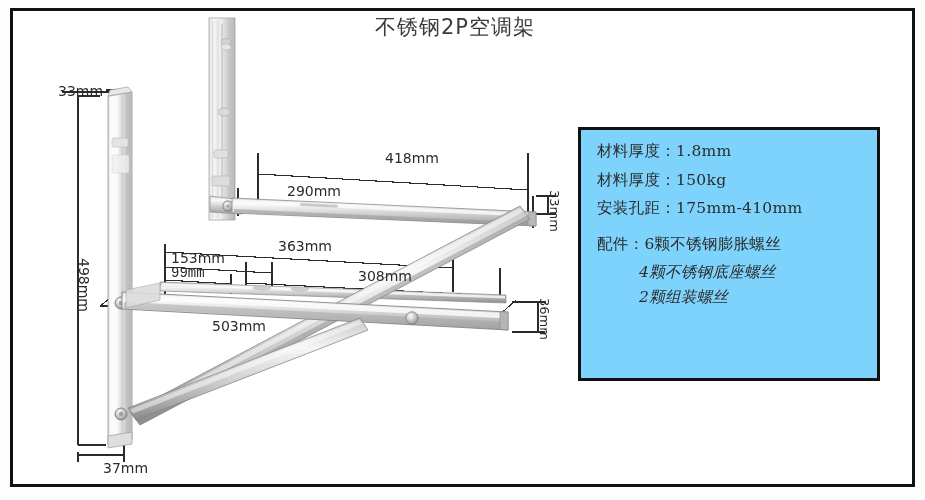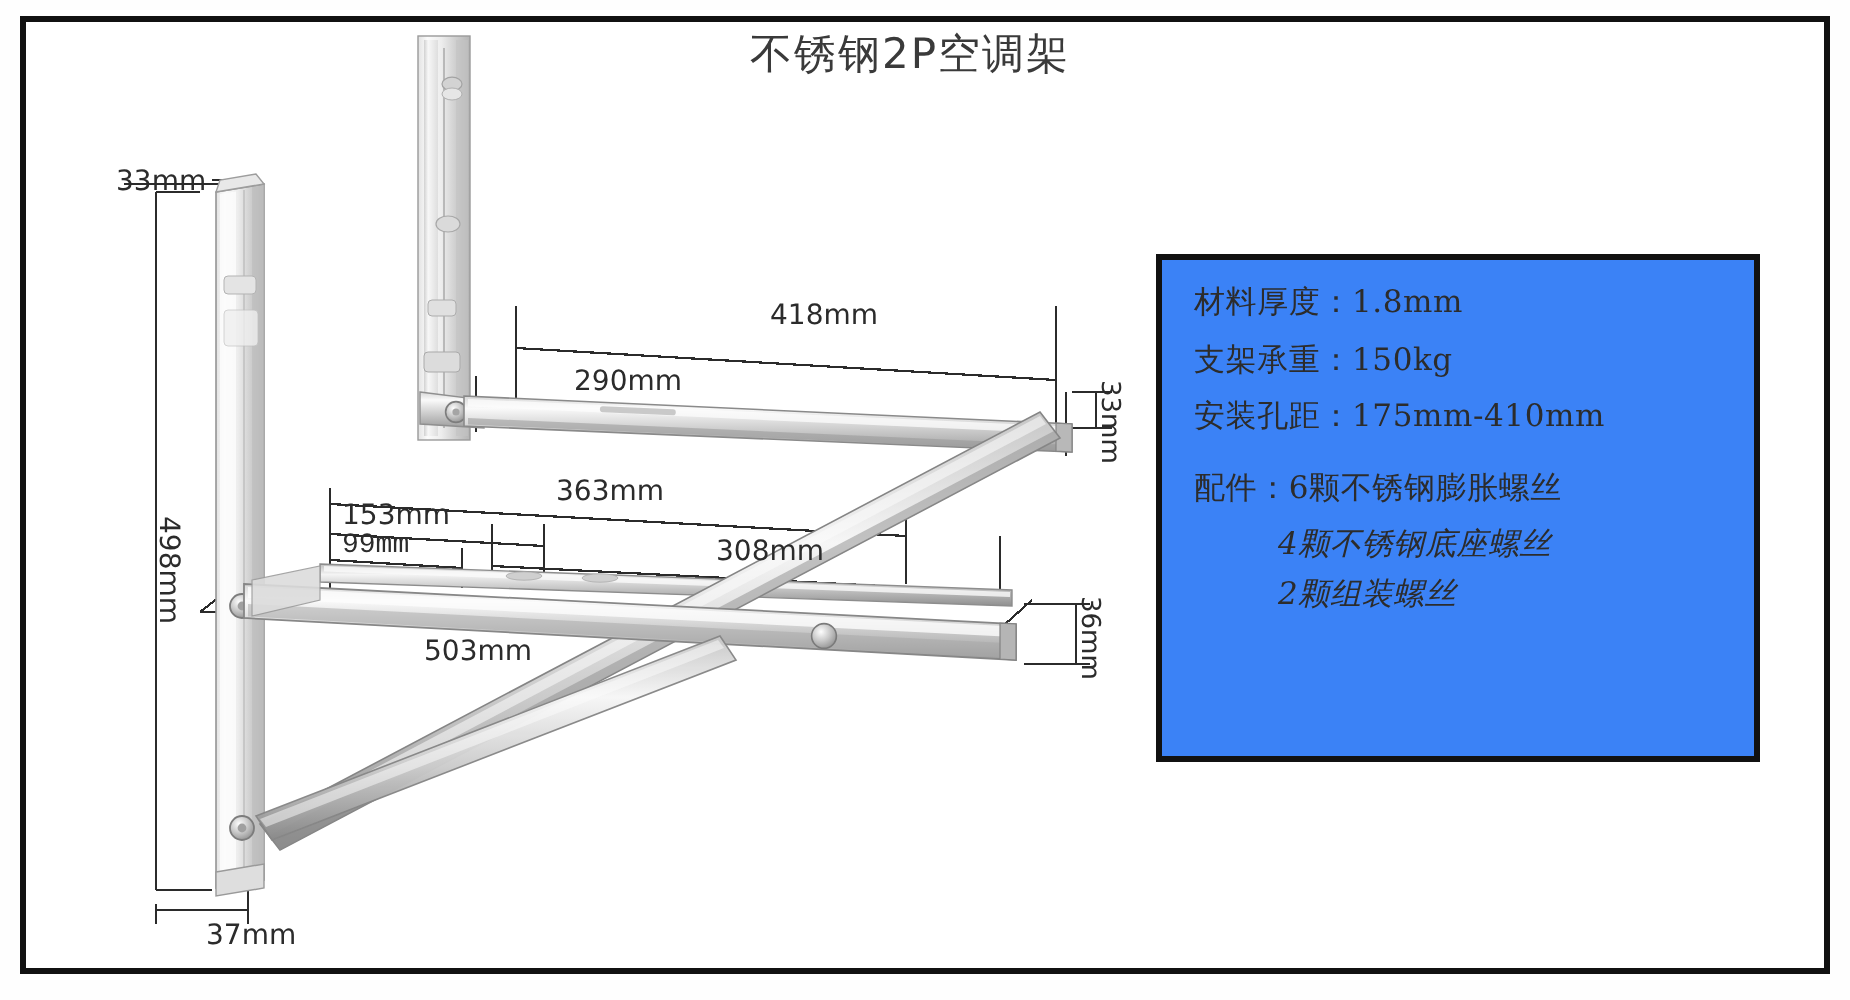--- a/index.html
+++ b/index.html
@@ -15,21 +15,21 @@
   }
   #diagram{position:absolute;left:0;top:0;width:925px;height:500px;}
   .title{
     position:absolute;left:335px;top:13px;width:240px;
     text-align:center;font-size:21px;color:#3a3a3a;
     font-family:"DejaVu Sans","Liberation Sans",sans-serif;
     letter-spacing:1px;white-space:nowrap;
   }
   .specbox{
     position:absolute;left:578px;top:127px;width:302px;height:254px;
-    border:3px solid #111;box-sizing:border-box;background:#3b82f6;
+    border:3px solid #111;box-sizing:border-box;background:#7dd3fc;
     padding:14px 0 0 16px;
   }
   .specline{
     font-size:15.5px;color:#2c2c2c;line-height:1.0;margin-bottom:13px;
     font-family:"DejaVu Serif","Liberation Serif",serif;
     white-space:nowrap;letter-spacing:0.3px;
   }
   .specline.gap{margin-top:20px;}
   .specline.indent{padding-left:42px;margin-bottom:9px;font-style:italic;}
   .dimlabel{
@@ -236,20 +236,20 @@
   <div class="dimlabel" style="left:278px;top:238px;">363mm</div>
   <div class="dimlabel" style="left:171px;top:250px;">153mm</div>
   <div class="dimlabel" style="left:171px;top:265px;font-family:Liberation Mono, monospace;">99mm</div>
   <div class="dimlabel" style="left:358px;top:268px;">308mm</div>
 
   <div class="dimlabel" style="left:212px;top:318px;">503mm</div>
   <div class="dimlabel rot small" style="left:552px;top:298px;">36mm</div>
 
   <div class="specbox">
     <div class="specline">材料厚度：1.8mm</div>
-    <div class="specline">支架承重：150kg</div>
+    <div class="specline">材料厚度：150kg</div>
     <div class="specline">安装孔距：175mm-410mm</div>
     <div class="specline gap">配件：6颗不锈钢膨胀螺丝</div>
     <div class="specline indent">4颗不锈钢底座螺丝</div>
     <div class="specline indent">2颗组装螺丝</div>
   </div>
 
 </div>
 
 </body></html>

